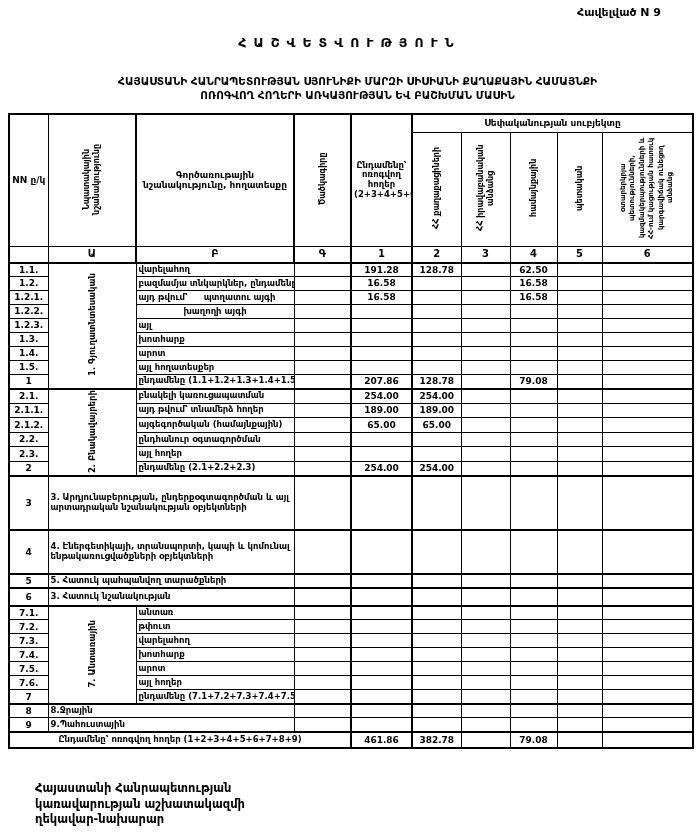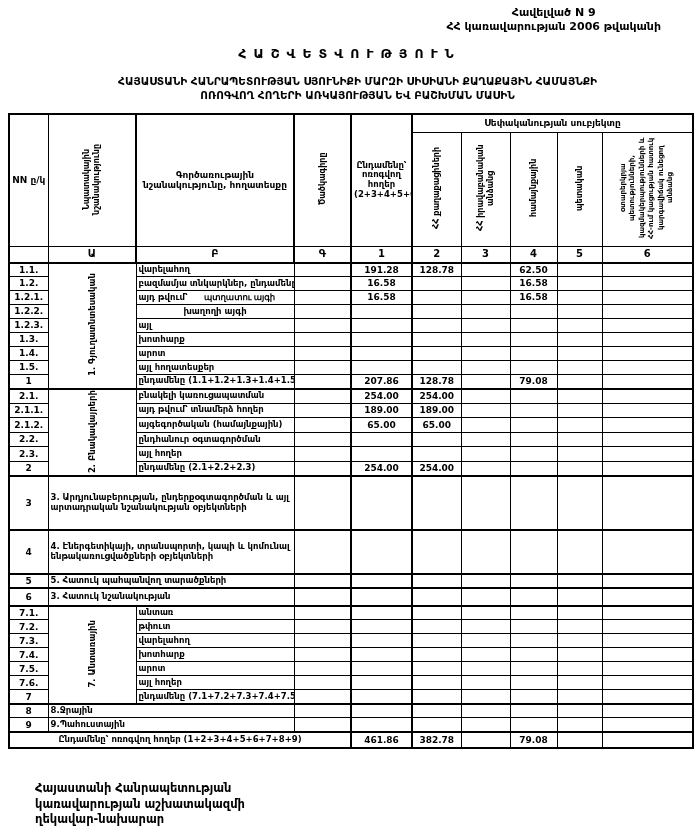--- a/index.html
+++ b/index.html
@@ -8,21 +8,21 @@
     background:#ffffff;color:#000;
     font-family:"DejaVu Sans","Liberation Sans",sans-serif;
     font-weight:bold;
     -webkit-font-smoothing:none;
   }
   .appendix{
     position:absolute;top:6px;right:38px;
     text-align:center;font-size:11px;line-height:1.3;
   }
   .doc-title{
-    position:absolute;top:46px;left:0;width:100%;
+    position:absolute;top:35px;left:0;width:100%;
     text-align:center;font-size:12.5px;letter-spacing:7px;
   }
   .doc-subtitle{
     position:absolute;top:74px;left:8px;width:100%;
     text-align:center;font-size:10.5px;line-height:1.35;
   }
   table.report{
     position:absolute;top:113px;left:8px;width:684px;
     border-collapse:collapse;table-layout:fixed;
     border:2px solid #000;
@@ -48,39 +48,38 @@
   th.hdr-tot{font-size:8.5px;}
   .grp{text-align:center;}
   .grp div{font-size:8.5px;}
   tbody tr{height:14px;}
   td.nn{text-align:center;font-size:9px;}
   td.desc{text-align:left;white-space:nowrap;font-size:8.5px;}
   td.desc.wrap{white-space:normal;}
   td.desc.ctr{text-align:center;}
   td.desc.split{display:table-cell;}
   td.desc .pfx{float:left;}
-  td.desc .mid{display:block;text-align:center;font-family:Liberation Serif, serif;}
+  td.desc .mid{display:block;text-align:center;}
   td.val{text-align:center;font-size:9px;}
   tr.tt>td{border-top:2px solid #000;}
   .bl{border-left:2px solid #000 !important;}
   .lbl{font-size:9.5px;}
   .footer-left{
     position:absolute;left:35px;top:781px;
     font-size:11.5px;line-height:1.35;
   }
   .footer-sign{
     position:absolute;right:52px;top:846px;font-size:15px;
   }
 </style>
 </head>
 <body>
 
 <div class="appendix">
   <div>Հավելված N 9</div>
-  <div>ՀՀ կառավարության 2006 թվականի</div>
 </div>
 
 <div class="doc-title">ՀԱՇՎԵՏՎՈՒԹՅՈՒՆ</div>
 
 <div class="doc-subtitle">
   <div>ՀԱՅԱՍՏԱՆԻ ՀԱՆՐԱՊԵՏՈՒԹՅԱՆ ՍՅՈՒՆԻՔԻ ՄԱՐԶԻ ՍԻՍԻԱՆԻ ՔԱՂԱՔԱՅԻՆ ՀԱՄԱՅՆՔԻ</div>
   <div>ՈՌՈԳՎՈՂ ՀՈՂԵՐԻ ԱՌԿԱՅՈՒԹՅԱՆ ԵՎ ԲԱՇԽՄԱՆ ՄԱՍԻՆ</div>
 </div>
 
 <table class="report">

